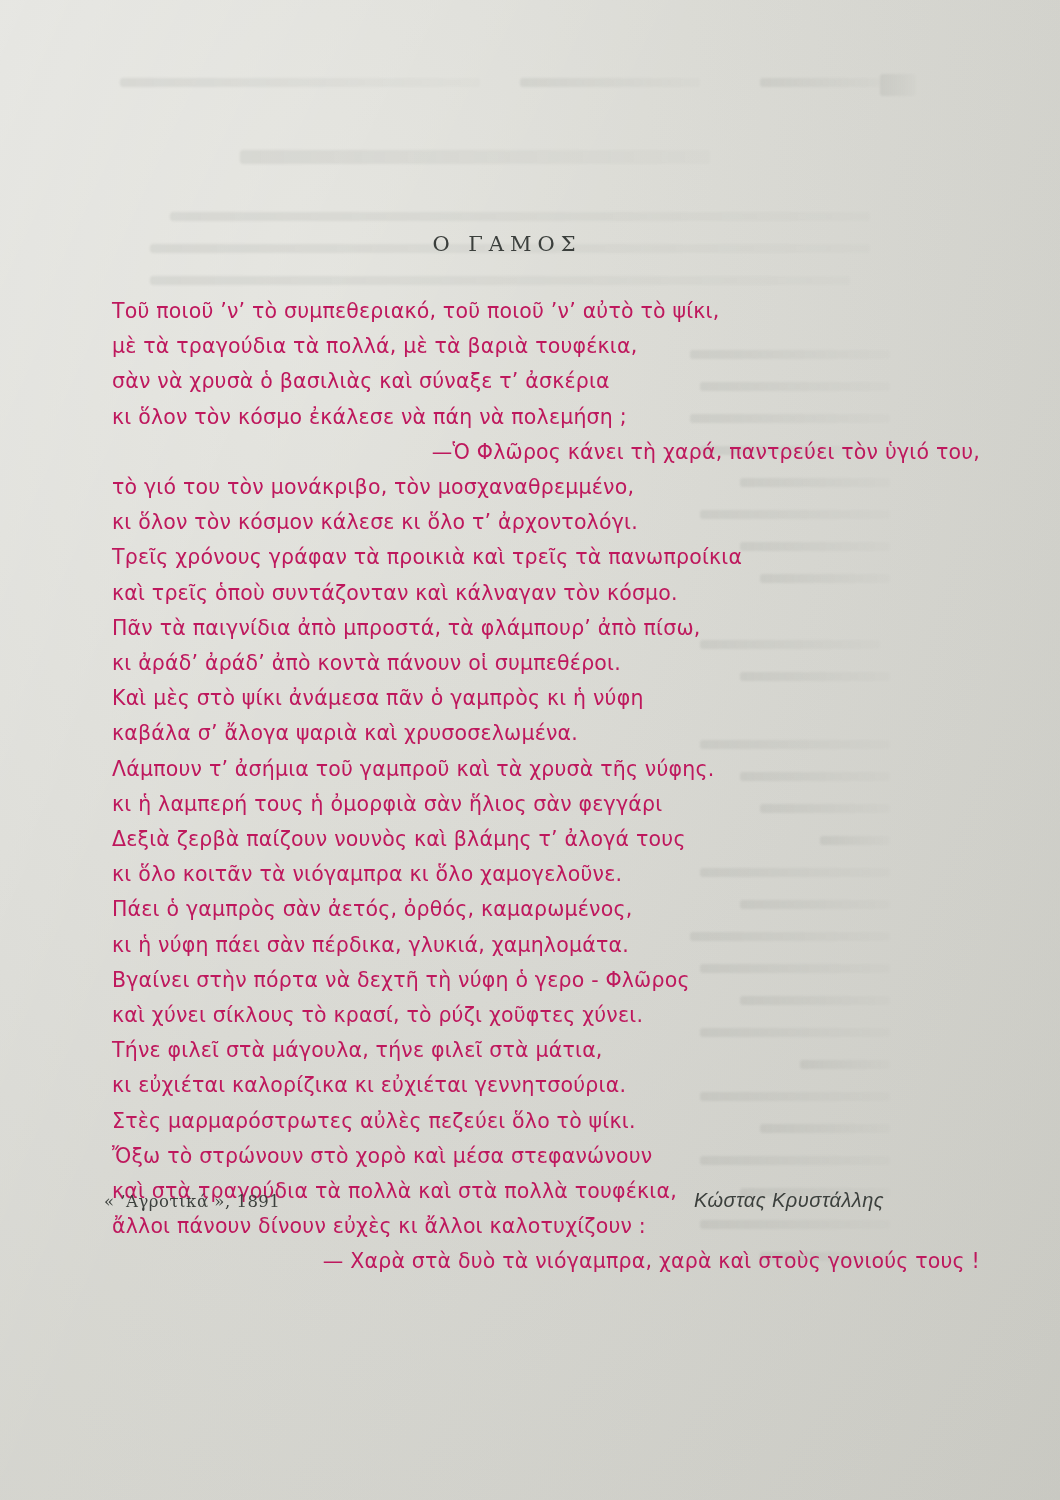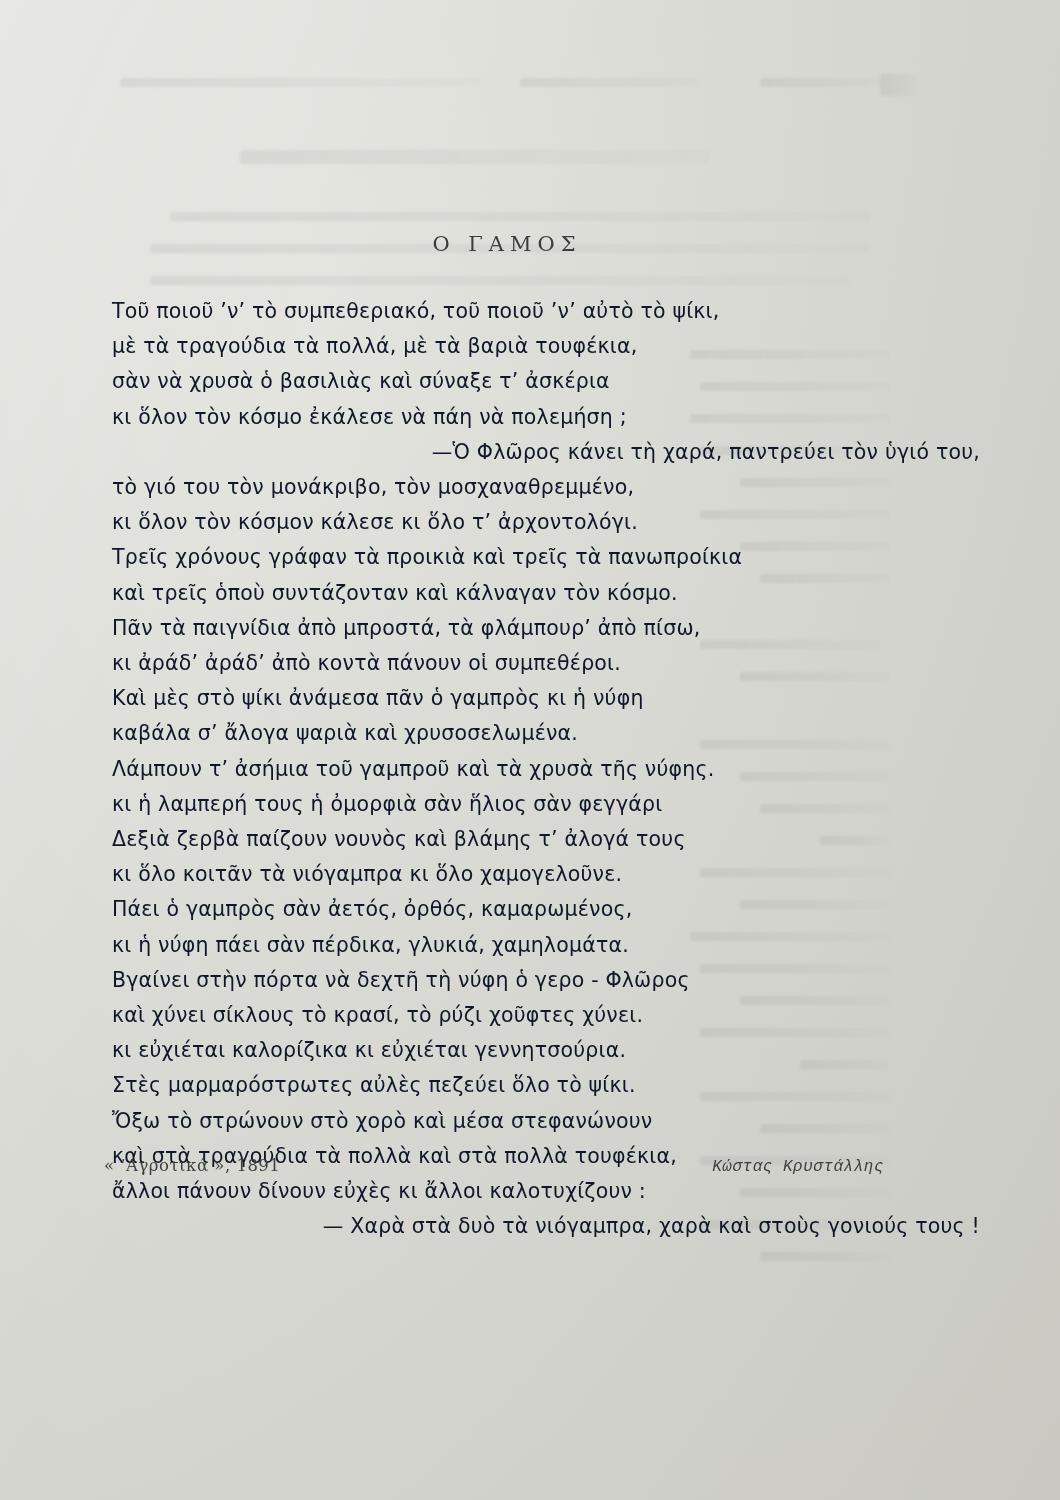--- a/index.html
+++ b/index.html
@@ -46,21 +46,21 @@
     letter-spacing: 6px;
     color: #3b3f3c;
     margin-top: 232px;
     margin-left: -46px;
     font-weight: 400;
   }
   .poem-body {
     margin: 38px 0 0 0;
     padding-left: 112px;
     padding-right: 80px;
-    color: #0f172a;
+    color: #be185d;
     font-size: 20.5px;
     line-height: 35.2px;
     font-family: "DejaVu Sans", sans-serif;
     font-weight: 400;
     letter-spacing: 0.2px;
   }
   .poem-body .line {
     white-space: pre;
     text-indent: 0;
   }
@@ -79,23 +79,23 @@
     justify-content: space-between;
     align-items: baseline;
     color: #3c403d;
   }
   .footer .source {
     font-family: "DejaVu Serif", serif;
     font-size: 16.5px;
     letter-spacing: 0.5px;
   }
   .footer .author {
-    font-family: Liberation Mono, monospace;
+    font-family: Liberation Sans, sans-serif;
     font-style: italic;
-    font-size: 16px;
+    font-size: 20px;
     letter-spacing: 0.5px;
     padding-right: 72px;
   }
 </style>
 </head>
 <body>
 
 <div class="page"></div>
 
 <div class="bleed">
@@ -156,20 +156,21 @@
     <div class="line">Καὶ μὲς στὸ ψίκι ἀνάμεσα πᾶν ὁ γαμπρὸς κι ἡ νύφη</div>
     <div class="line">καβάλα σ’ ἄλογα ψαριὰ καὶ χρυσοσελωμένα.</div>
     <div class="line">Λάμπουν τ’ ἀσήμια τοῦ γαμπροῦ καὶ τὰ χρυσὰ τῆς νύφης.</div>
     <div class="line">κι ἡ λαμπερή τους ἡ ὀμορφιὰ σὰν ἥλιος σὰν φεγγάρι</div>
     <div class="line">Δεξιὰ ζερβὰ παίζουν νουνὸς καὶ βλάμης τ’ ἀλογά τους</div>
     <div class="line">κι ὅλο κοιτᾶν τὰ νιόγαμπρα κι ὅλο χαμογελοῦνε.</div>
     <div class="line">Πάει ὁ γαμπρὸς σὰν ἀετός, ὀρθός, καμαρωμένος,</div>
     <div class="line">κι ἡ νύφη πάει σὰν πέρδικα, γλυκιά, χαμηλομάτα.</div>
     <div class="line">Βγαίνει στὴν πόρτα νὰ δεχτῆ τὴ νύφη ὁ γερο - Φλῶρος</div>
     <div class="line">καὶ χύνει σίκλους τὸ κρασί, τὸ ρύζι χοῦφτες χύνει.</div>
+    <div class="line">Τήνε φιλεῖ στὰ μάγουλα, τήνε φιλεῖ στὰ μάτια,</div>
     <div class="line">κι εὐχιέται καλορίζικα κι εὐχιέται γεννητσούρια.</div>
     <div class="line">Στὲς μαρμαρόστρωτες αὐλὲς πεζεύει ὅλο τὸ ψίκι.</div>
     <div class="line">Ὄξω τὸ στρώνουν στὸ χορὸ καὶ μέσα στεφανώνουν</div>
     <div class="line">καὶ στὰ τραγούδια τὰ πολλὰ καὶ στὰ πολλὰ τουφέκια,</div>
     <div class="line">ἄλλοι πάνουν δίνουν εὐχὲς κι ἄλλοι καλοτυχίζουν :</div>
     <div class="line hang">— Χαρὰ στὰ δυὸ τὰ νιόγαμπρα, χαρὰ καὶ στοὺς γονιούς τους !</div>
   </div>
 
   <div class="footer">
     <div class="source">« ’Αγροτικά », 1891</div>

